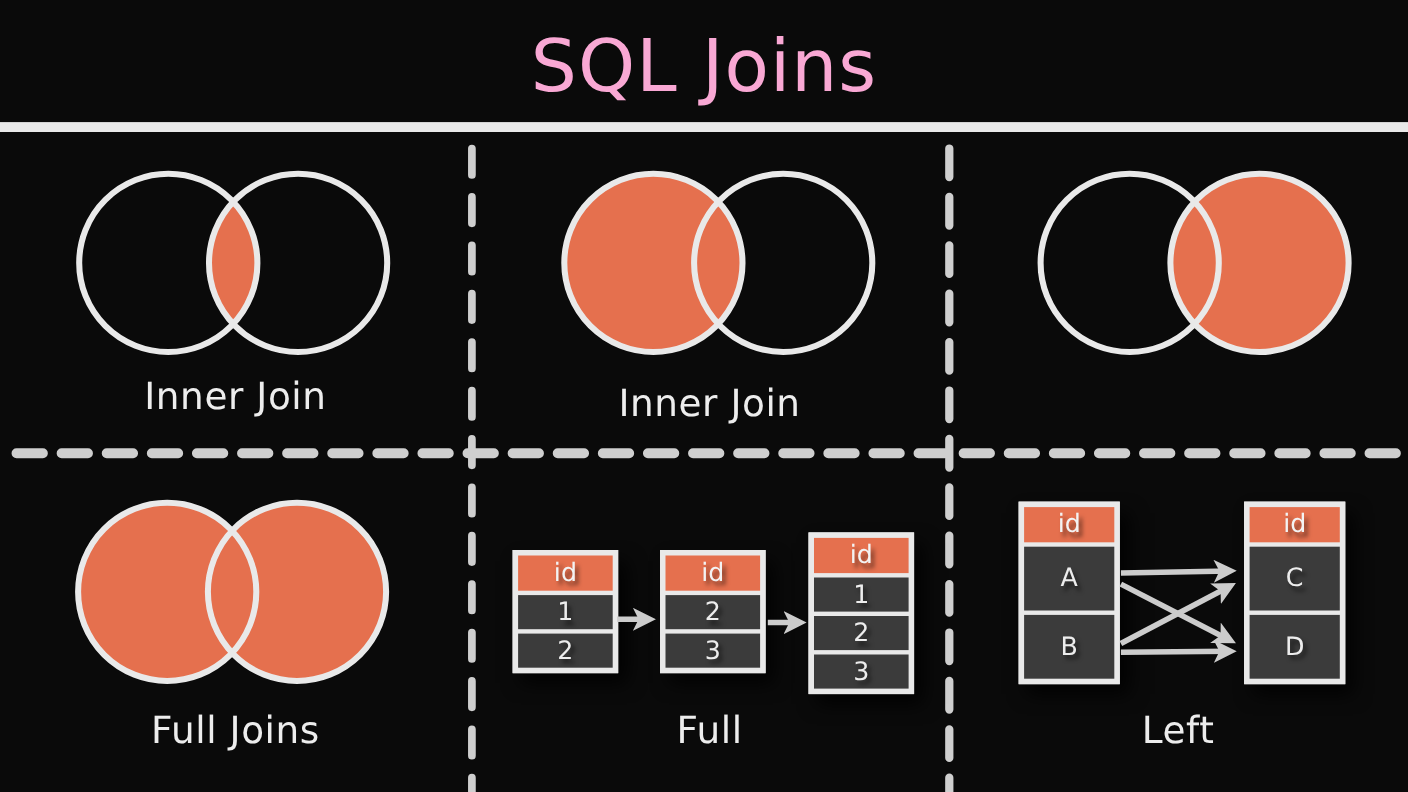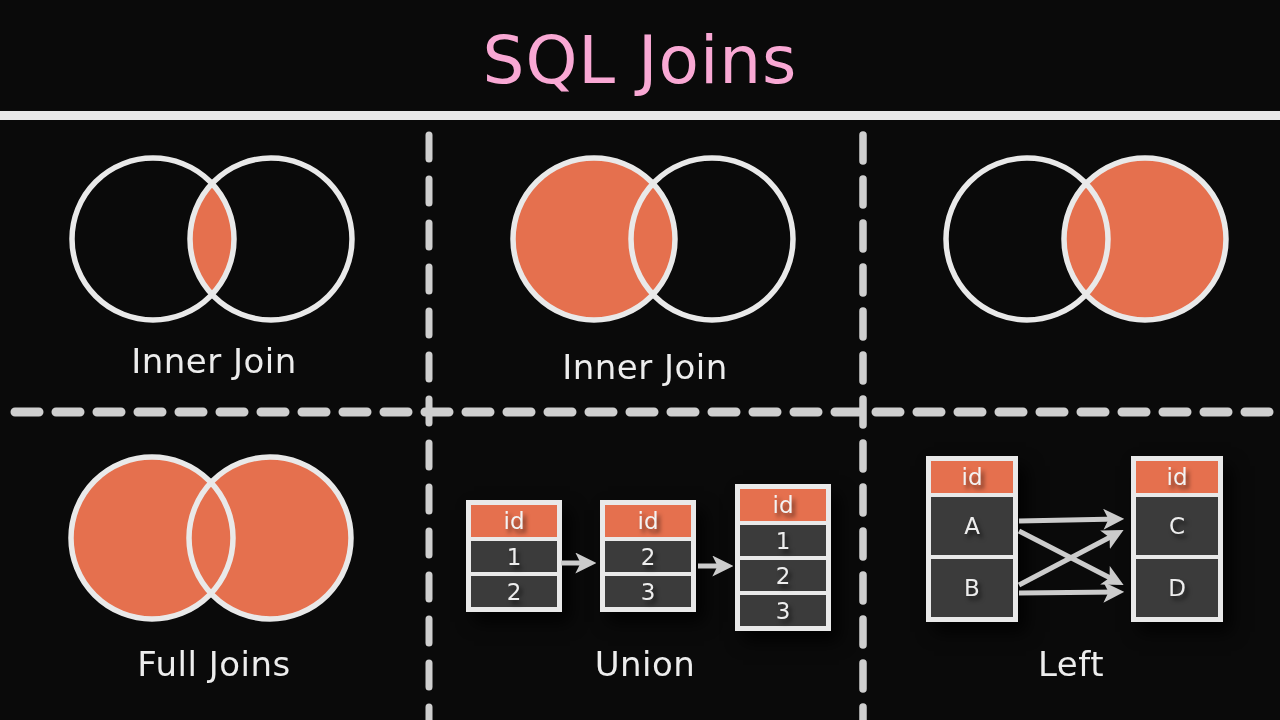--- a/index.html
+++ b/index.html
@@ -107,21 +107,21 @@
   <svg class="arrows" style="left:558px;top:548px" width="184" height="36">
     <defs>
       <marker id="ahu" viewBox="0 0 10 10" refX="7" refY="5" markerWidth="4.2" markerHeight="4.2" orient="auto">
         <path d="M0,0 L10,5 L0,10 L2.5,5 Z" fill="#cccccc"></path>
       </marker>
     </defs>
     <line x1="3" y1="15" x2="32" y2="15" marker-end="url(#ahu)"></line>
     <line x1="140" y1="18" x2="169" y2="18" marker-end="url(#ahu)"></line>
   </svg>
 
-  <div class="cell-label" style="left:428px;top:641px;width:434px">Union</div>
+  <div class="cell-label" style="left:428px;top:641px;width:434px">Full</div>
 
   <div class="mini-table tall" style="left:926px;top:456px">
     <div class="cell hdr">id</div>
     <div class="cell">A</div>
     <div class="cell">B</div>
   </div>
   <div class="mini-table tall" style="left:1131px;top:456px">
     <div class="cell hdr">id</div>
     <div class="cell">C</div>
     <div class="cell">D</div>

